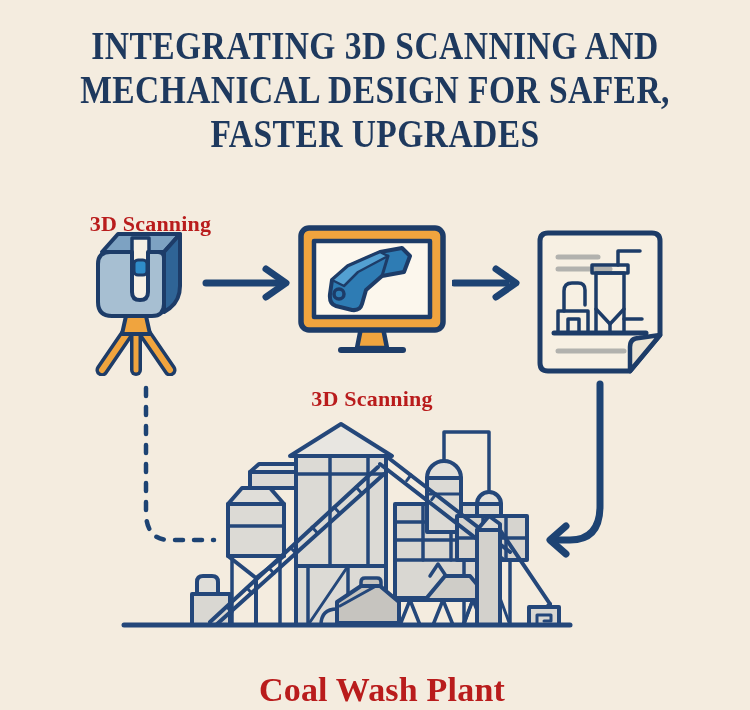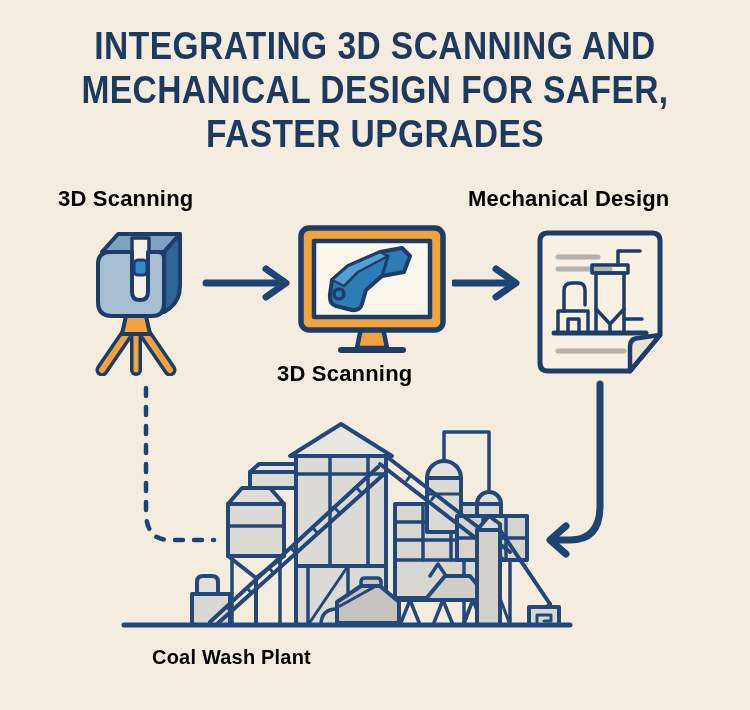--- a/index.html
+++ b/index.html
@@ -1,41 +1,40 @@
 <!DOCTYPE html>
 <html><head>
 <meta charset="utf-8">
 <style>
   html,body{margin:0;padding:0;background:#f4ecdf;}
   .canvas{position:relative;width:750px;height:710px;background:#f4ecdf;overflow:hidden;
-          font-family:Liberation Sans, sans-serif;}
+          font-family:Liberation Serif, serif;}
   .title{position:absolute;top:24px;left:0;width:750px;text-align:center;
          color:#1e395e;font-weight:bold;font-size:39px;line-height:44px;letter-spacing:.5px;
          transform:scaleX(.86);transform-origin:50% 0;}
   .title span{display:block;}
-  .label{position:absolute;color:#000000;font-weight:bold;font-size:22px;letter-spacing:.2px;}
+  .label{position:absolute;color:#b91c1c;font-weight:bold;text-align:center;font-size:22px;letter-spacing:.2px;margin-top:25px;}
   .label-scanning{left:58px;top:186px;width:185px;}
   .label-design{left:468px;top:186px;width:255px;}
   .label-modelling{left:277px;top:361px;width:190px;}
-  .label-plant{left:152px;top:646px;width:416px;font-size:20px;}
+  .label-plant{left:174px;top:646px;width:416px;font-size:34px;}
   .abs{position:absolute;}
 </style>
 </head>
 <body>
 
 <div class="canvas">
 
   <h1 class="title" style="margin:0">
     <span>INTEGRATING 3D SCANNING AND</span>
     <span>MECHANICAL DESIGN FOR SAFER,</span>
     <span>FASTER UPGRADES</span>
   </h1>
 
   <div class="label label-scanning">3D Scanning</div>
-  <div class="label label-design">Mechanical Design</div>
   <div class="label label-modelling">3D Scanning</div>
   <div class="label label-plant">Coal Wash Plant</div>
 
   <svg class="abs" style="left:74px;top:220px" width="124" height="156" viewBox="0 0 124 156" role="img">
     <g stroke="#1d3c68" stroke-linejoin="round" stroke-linecap="round">
       <path d="M54,112 L28,150" stroke-width="13" fill="none"></path>
       <path d="M70,112 L96,150" stroke-width="13" fill="none"></path>
       <path d="M62,112 V150" stroke-width="12" fill="none"></path>
       <path d="M54,112 L28,150" stroke="#f0a43e" stroke-width="6" fill="none"></path>
       <path d="M70,112 L96,150" stroke="#f0a43e" stroke-width="6" fill="none"></path>

